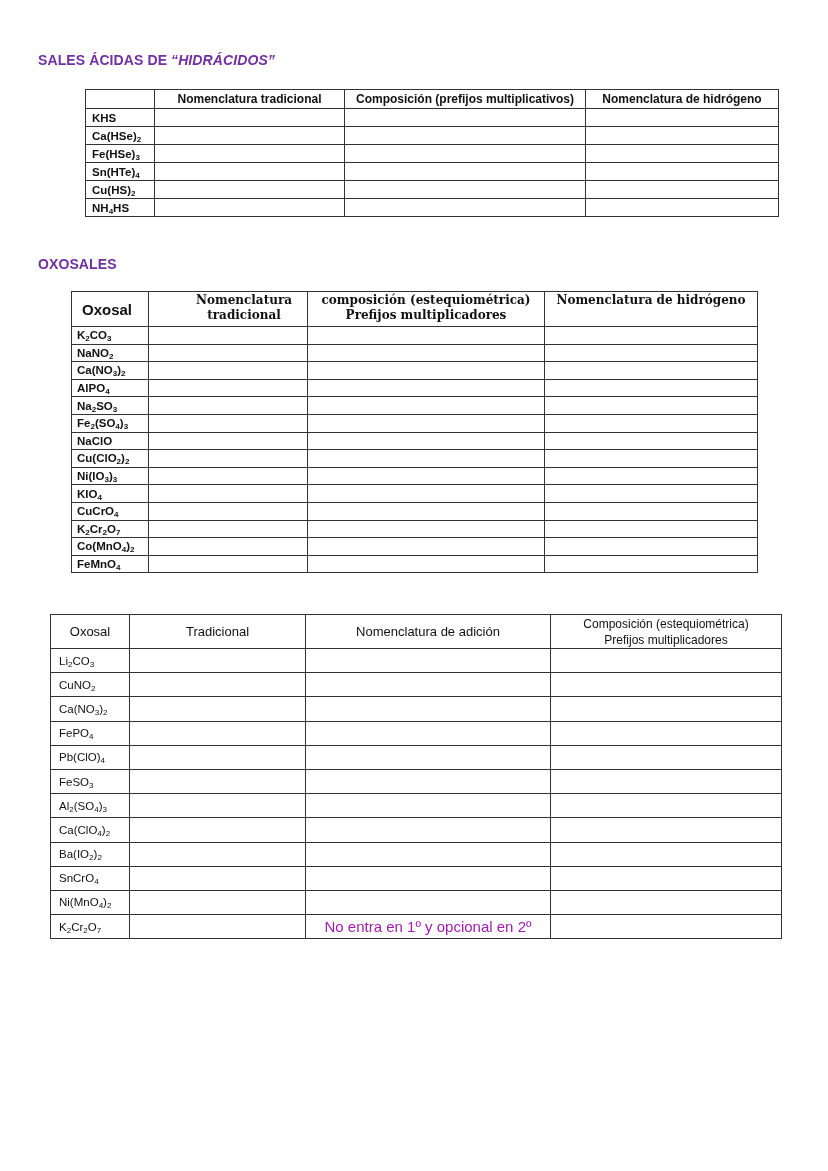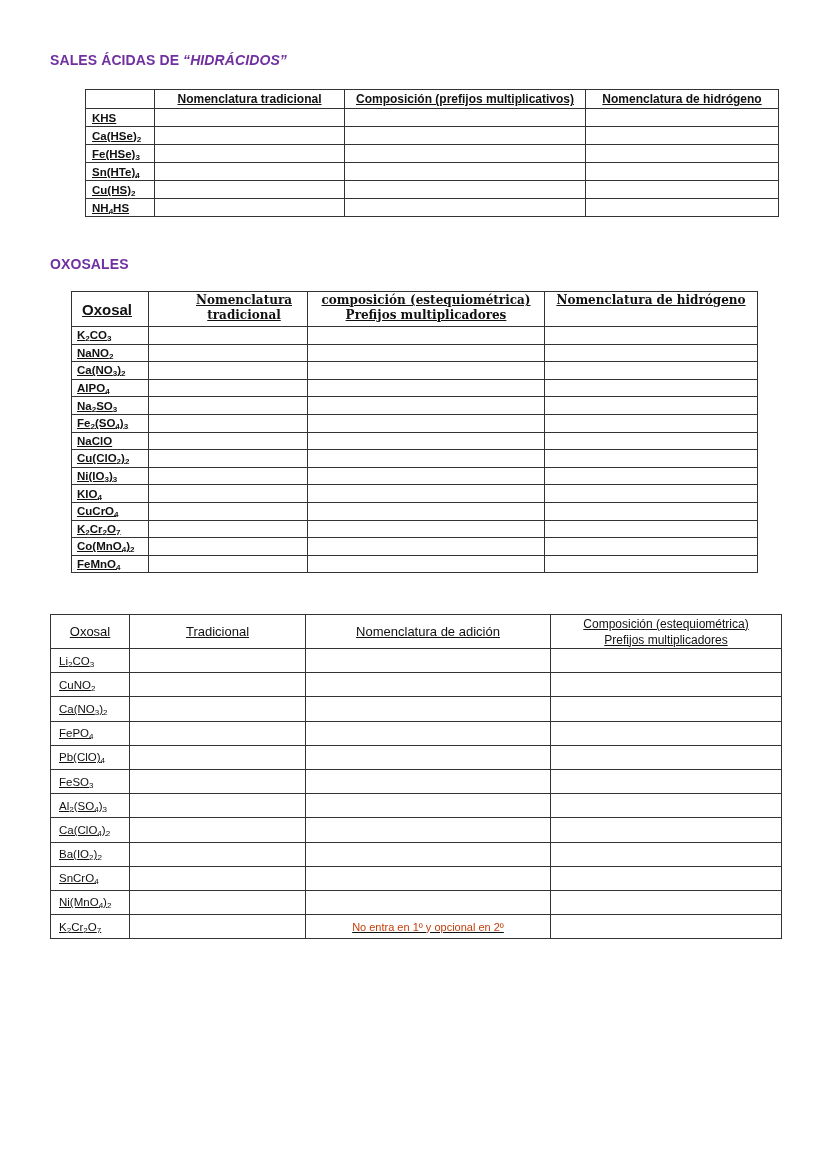--- a/index.html
+++ b/index.html
@@ -1,35 +1,35 @@
 <!DOCTYPE html>
 <html><head>
 <meta charset="utf-8">
 <style>
   html, body { margin:0; padding:0; background:#fff; }
   body { width:828px; height:1171px; position:relative; overflow:hidden; font-family:"Liberation Sans", sans-serif; color:#111; }
-  .heading { position:absolute; left:50px; color:#7030a0; font-weight:bold; font-size:14px; letter-spacing:0.1px; font-family:"Liberation Sans", sans-serif; }
+  .heading { position:absolute; left:38px; color:#7030a0; font-weight:bold; font-size:14px; letter-spacing:0.1px; font-family:"Liberation Sans", sans-serif; }
   .heading em { font-style:italic; }
-  table { position:absolute; border-collapse:collapse; table-layout:fixed;text-decoration:underline; }
+  table { position:absolute; border-collapse:collapse; table-layout:fixed; }
   td, th { border:1px solid #333; padding:0; overflow:hidden; white-space:nowrap; }
   .t1 { left:85px; top:89px; width:693px; }
   .t1 th { height:18px; font-size:12px; font-weight:bold; text-align:center; }
   .t1 td { height:17px; font-size:11.5px; font-weight:bold; padding-left:6px; }
   .t1 td.blank { padding-left:0; }
   .t2 { left:71px; top:291px; width:686px; }
   .t2 th { height:33px; font-family:"DejaVu Serif", serif; font-size:12px; font-weight:bold; text-align:center; line-height:15px; vertical-align:top; padding-top:1px; }
   .t2 th.first { font-family:"Liberation Sans", sans-serif; font-size:15px; text-align:left; padding-left:10px; vertical-align:middle; }
   .t2 td { height:16.6px; font-size:11.5px; font-weight:bold; padding-left:5px; }
   .t2 td.blank { padding-left:0; }
   .t3 { left:50px; top:614px; width:731px; }
   .t3 th { height:33px; font-size:13px; font-weight:normal; text-align:center; line-height:16px; }
   .t3 th.small { font-size:12px; }
   .t3 td { height:23.2px; font-size:11.5px; padding-left:8px;border-radius:9px; }
   .t3 td.blank { padding-left:0; }
-  .t3 td.note { color:#c2410c; text-align:center; padding-left:0; font-size:11px; }
+  .t3 td.note { color:#a21caf; text-align:center; padding-left:0; font-size:15px; }
   sub { font-size:70%; vertical-align:-2px; line-height:0; }
 </style>
 </head>
 <body>
 
 <div class="heading" style="top:52px;">
   <span>SALES ÁCIDAS DE </span><em>“HIDRÁCIDOS”</em>
 </div>
 
 <table class="t1">

